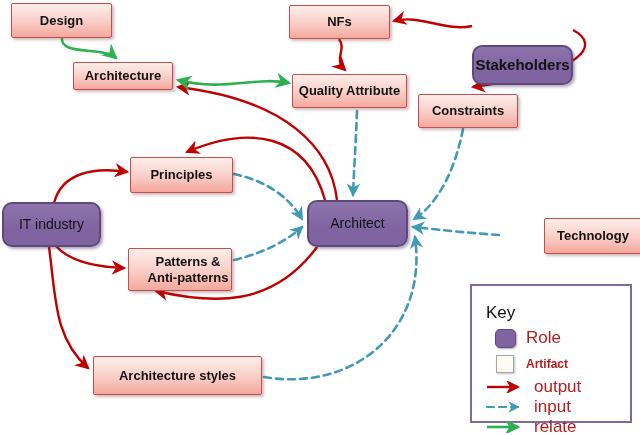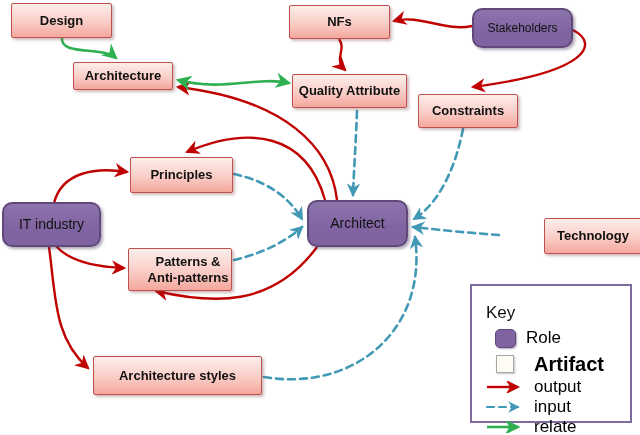--- a/index.html
+++ b/index.html
@@ -29,21 +29,21 @@
     font-weight:700;font-size:13px;
     box-shadow:2px 2px 3px rgba(120,60,60,.35);
   }
   .node.role{
     background:linear-gradient(180deg,#8d74ac 0%,var(--color-role-fill,#8064a2) 60%);
     border:2px solid var(--color-role-border,#5f497a);
     border-radius:10px;
     font-weight:400;font-size:14px;
     box-shadow:2px 2px 3px rgba(60,40,80,.4);
   }
-  .node.bold{font-weight:400;font-size:12px;}
+  .node.bold{font-weight:700;font-size:15px;margin-top:37px;}
 
   #node-design{left:11px;top:3px;width:101px;height:35px;}
   #node-architecture{left:73px;top:62px;width:100px;height:28px;}
   #node-nfs{left:289px;top:5px;width:101px;height:34px;}
   #node-stakeholders{left:472px;top:8px;width:101px;height:40px;}
   #node-quality-attribute{left:292px;top:74px;width:115px;height:34px;}
   #node-constraints{left:418px;top:94px;width:100px;height:34px;}
   #node-principles{left:130px;top:157px;width:103px;height:36px;}
   #node-it-industry{left:2px;top:202px;width:99px;height:45px;}
   #node-architect{left:307px;top:200px;width:101px;height:47px;}
@@ -53,22 +53,22 @@
 
   #key{
     position:absolute;z-index:2;left:470px;top:284px;width:162px;height:139px;
     background:#fff;border:2.4px solid var(--color-key-border,#7d6b9e);
     box-sizing:border-box;padding:16px 0 0 12px;
   }
   #key .key-title{font-size:17px;color:#111;margin:1px 0 2px 2px;}
   .key-row{display:flex;align-items:center;height:26px;}
   .key-row .icon-cell{width:42px;display:flex;justify-content:center;align-items:center;flex:0 0 42px;}
   .key-row.arrow-row{height:20px;gap:8px;}
-  .key-row .key-label{font-size:17px;color:#000000;}
-  .key-row .key-label.bold{font-weight:700;font-size:20px;margin-left:8px;}
+  .key-row .key-label{font-size:17px;color:#b91c1c;}
+  .key-row .key-label.bold{font-weight:700;font-size:12px;}
   .swatch-role{width:19px;height:17px;border-radius:5px;background:var(--color-role-fill,#8064a2);border:1.8px solid var(--color-role-border,#5f497a);box-shadow:1px 1px 2px rgba(60,40,80,.4);}
   .swatch-artifact{width:16px;height:16px;background:#fefaf4;border:1.6px solid #a6a6a6;box-shadow:1px 1px 2px rgba(0,0,0,.25);}
 </style>
 </head>
 <body>
 
 <div id="canvas">
 
   <svg id="edges" width="640" height="435" viewBox="0 0 640 435">
     <defs>

